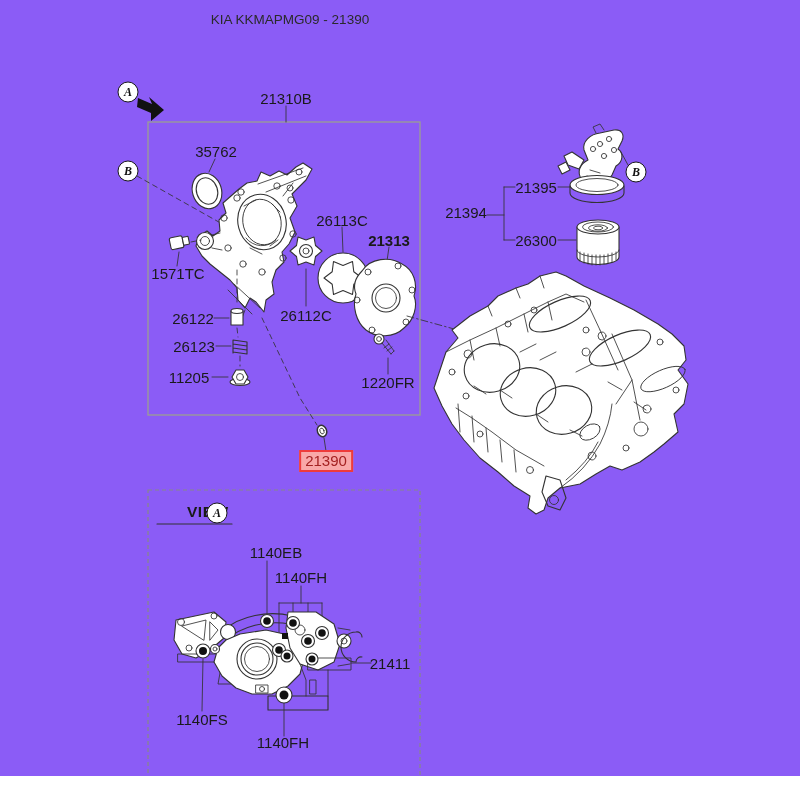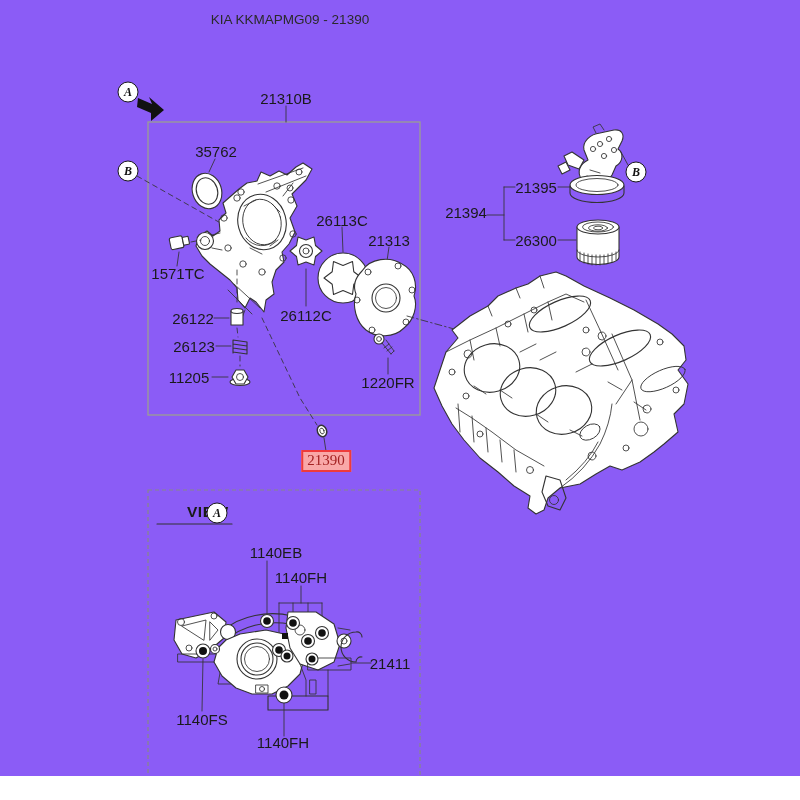--- a/index.html
+++ b/index.html
@@ -21,21 +21,20 @@
   .lbl {
     position:absolute; transform:translate(-50%,-50%);
     font-size:15px; color:var(--text,#1a1a1a); white-space:nowrap; line-height:1;
   }
   .title { font-size:13.5px; color:#2a2a2a; }
   .highlight {
     background:var(--highlight_fill,#f9a8a8);
     border:2px solid var(--highlight_border,#ee3b3b);
     color:var(--highlight_text,#a42222);
     padding:1px 4px 2px 4px;
-    font-family:Liberation Serif, serif;
   }
   .marker {
     position:absolute; transform:translate(-50%,-50%);
     width:19px; height:19px; border:1.7px solid #1a1a1a; border-radius:50%;
     background:#fff; display:flex; align-items:center; justify-content:center;
     font:italic 700 12px "Liberation Serif","DejaVu Serif",serif; color:#111;
   }
   .view-title { font-weight:700; font-size:15.5px; letter-spacing:0.5px; transform:translate(0,-50%); }
 </style>
 </head>
@@ -305,21 +304,21 @@
 
   <div class="lbl title" style="left:290px; top:20px;">KIA KKMAPMG09 - 21390</div>
 
   <div class="marker" style="left:128px; top:92px;">A</div>
   <div class="marker" style="left:128px; top:171px;">B</div>
   <div class="marker" style="left:636px; top:172px;">B</div>
 
   <div class="lbl" style="left:286px; top:98px;">21310B</div>
   <div class="lbl" style="left:216px; top:151px;">35762</div>
   <div class="lbl" style="left:342px; top:220px;">26113C</div>
-  <div class="lbl" style="left:389px; top:240px;">21313</div>
+  <div class="lbl" style="left:389px; top:240px;font-weight:bold;">21313</div>
   <div class="lbl" style="left:178px; top:273px;">1571TC</div>
   <div class="lbl" style="left:193px; top:318px;">26122</div>
   <div class="lbl" style="left:306px; top:315px;">26112C</div>
   <div class="lbl" style="left:194px; top:346px;">26123</div>
   <div class="lbl" style="left:189px; top:377px;">11205</div>
   <div class="lbl" style="left:388px; top:382px;">1220FR</div>
 
   <div class="lbl highlight" style="left:326px; top:461px;">21390</div>
 
   <div class="lbl" style="left:536px; top:187px;">21395</div>

